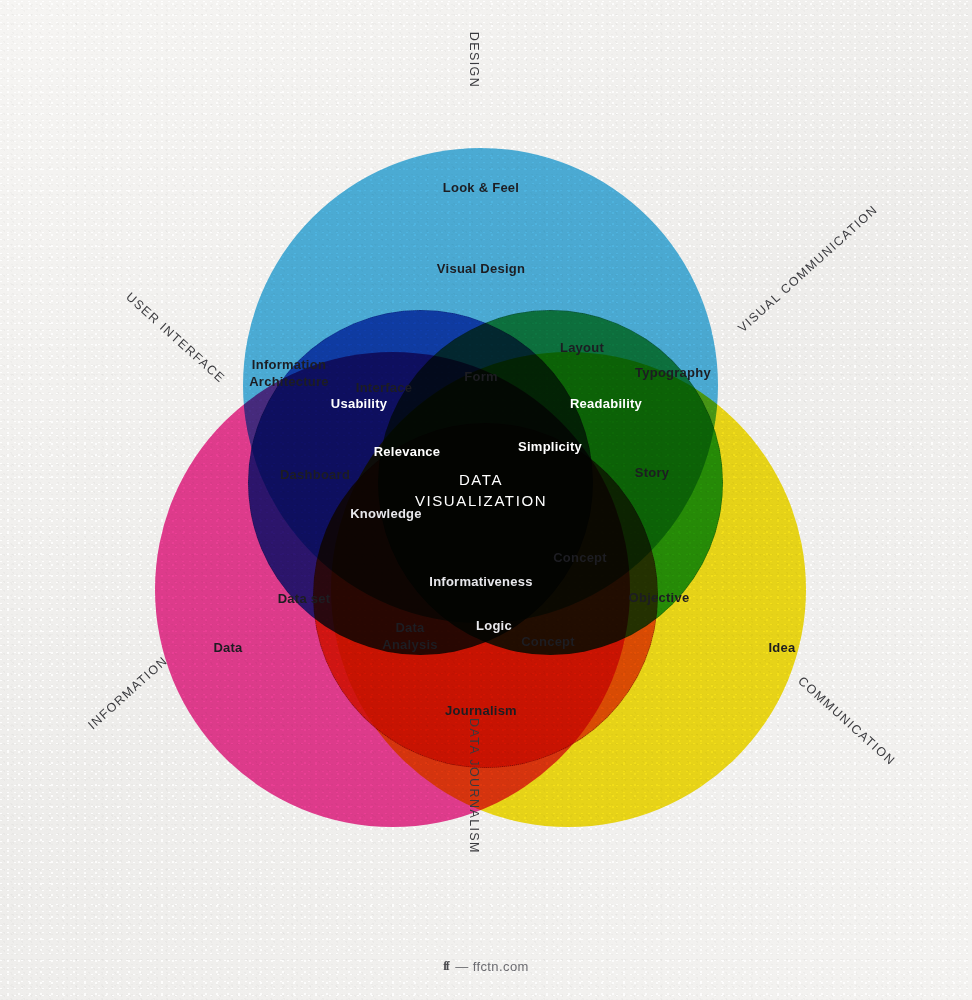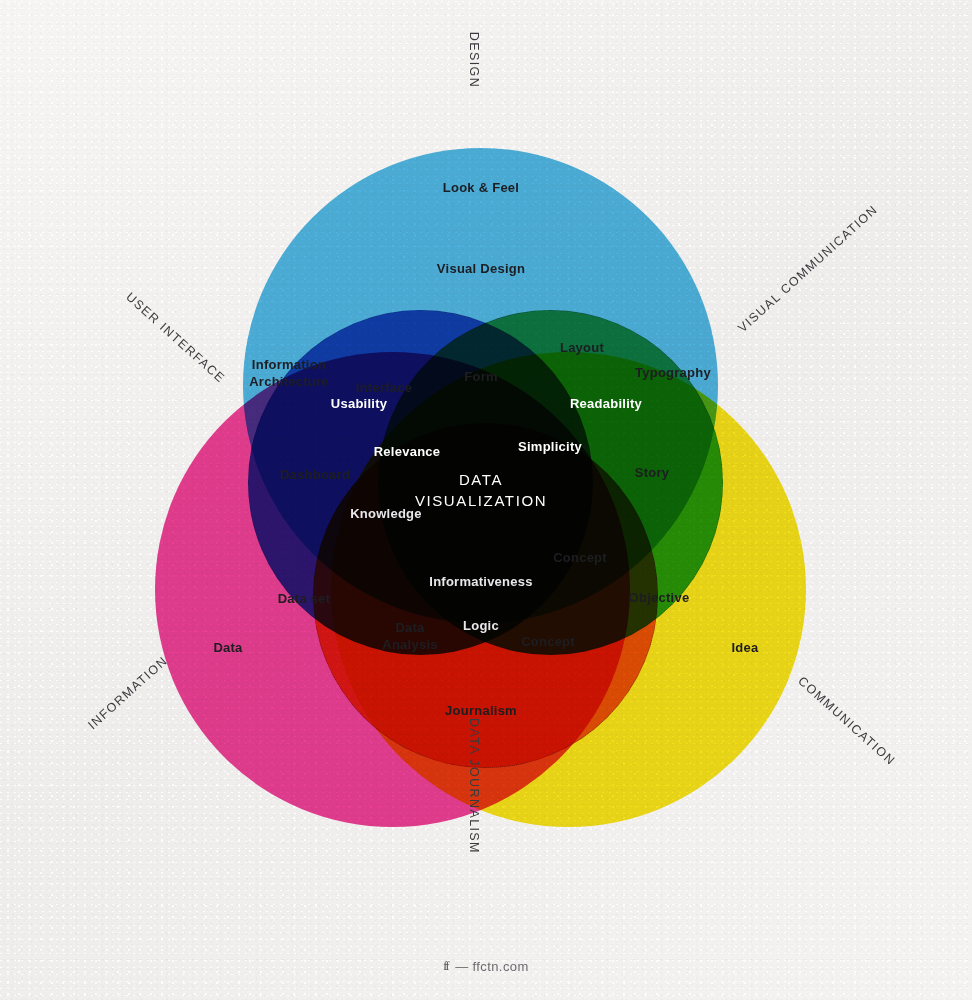--- a/index.html
+++ b/index.html
@@ -119,21 +119,21 @@
   
   #footer{
     position:absolute;
     left:0;right:0;bottom:26px;
     display:flex;align-items:center;justify-content:center;
     gap:7px;
     z-index:40;
   }
   #footer-logo{
     font-family:"Liberation Serif","DejaVu Serif",serif;
-    font-weight:normal;
+    font-weight:bold;
     font-size:12px;
     color:#4a4a4e;
     letter-spacing:-1.5px;
   }
   #footer-text{
     font-size:13px;
     color:#6b6b70;
     letter-spacing:.4px;
   }
 </style>
@@ -164,26 +164,26 @@
       <div class="region-label light" style="left: 606px; top: 404px;">Readability</div>
       <div class="region-label light" style="left: 407px; top: 452px;">Relevance</div>
       <div class="region-label light" style="left: 550px; top: 447px;">Simplicity</div>
       <div class="region-label dark" style="left: 315px; top: 475px;">Dashboard</div>
       <div class="region-label dark" style="left: 652px; top: 473px;">Story</div>
       <div class="region-label muted-light" style="left: 386px; top: 514px;">Knowledge</div>
       <div class="region-label dark" style="left: 580px; top: 545px; margin-top: 13px;">Concept</div>
       <div class="region-label muted-light" style="left: 481px; top: 582px; text-align: center;">Informativeness</div>
       <div class="region-label dark" style="left: 304px; top: 599px;">Data set</div>
       <div class="region-label dark" style="left: 659px; top: 598px;">Objective</div>
-      <div class="region-label muted-light" style="left: 481px; top: 626px;">Logic</div>
+      <div class="region-label muted-light" style="left: 494px; top: 626px;">Logic</div>
       <div class="region-label dark" style="left: 410px; top: 637px;">Data
 Analysis</div>
       <div class="region-label dark" style="left: 548px; top: 642px;">Concept</div>
       <div class="region-label dark" style="left: 228px; top: 648px;">Data</div>
-      <div class="region-label dark" style="left: 745px; top: 648px; text-align: center;">Idea</div>
+      <div class="region-label dark" style="left: 782px; top: 648px; text-align: center;">Idea</div>
       <div class="region-label dark" style="left: 481px; top: 711px;">Journalism</div>
     </div>
 
   <div id="center-label" style="color: rgb(255, 255, 255);">DATA
 VISUALIZATION</div>
 
   <div class="outer-label" id="label-design">DESIGN</div>
   <div class="outer-label" id="label-user-interface">USER INTERFACE</div>
   <div class="outer-label" id="label-visual-communication">VISUAL COMMUNICATION</div>
   <div class="outer-label" id="label-information">INFORMATION</div>

